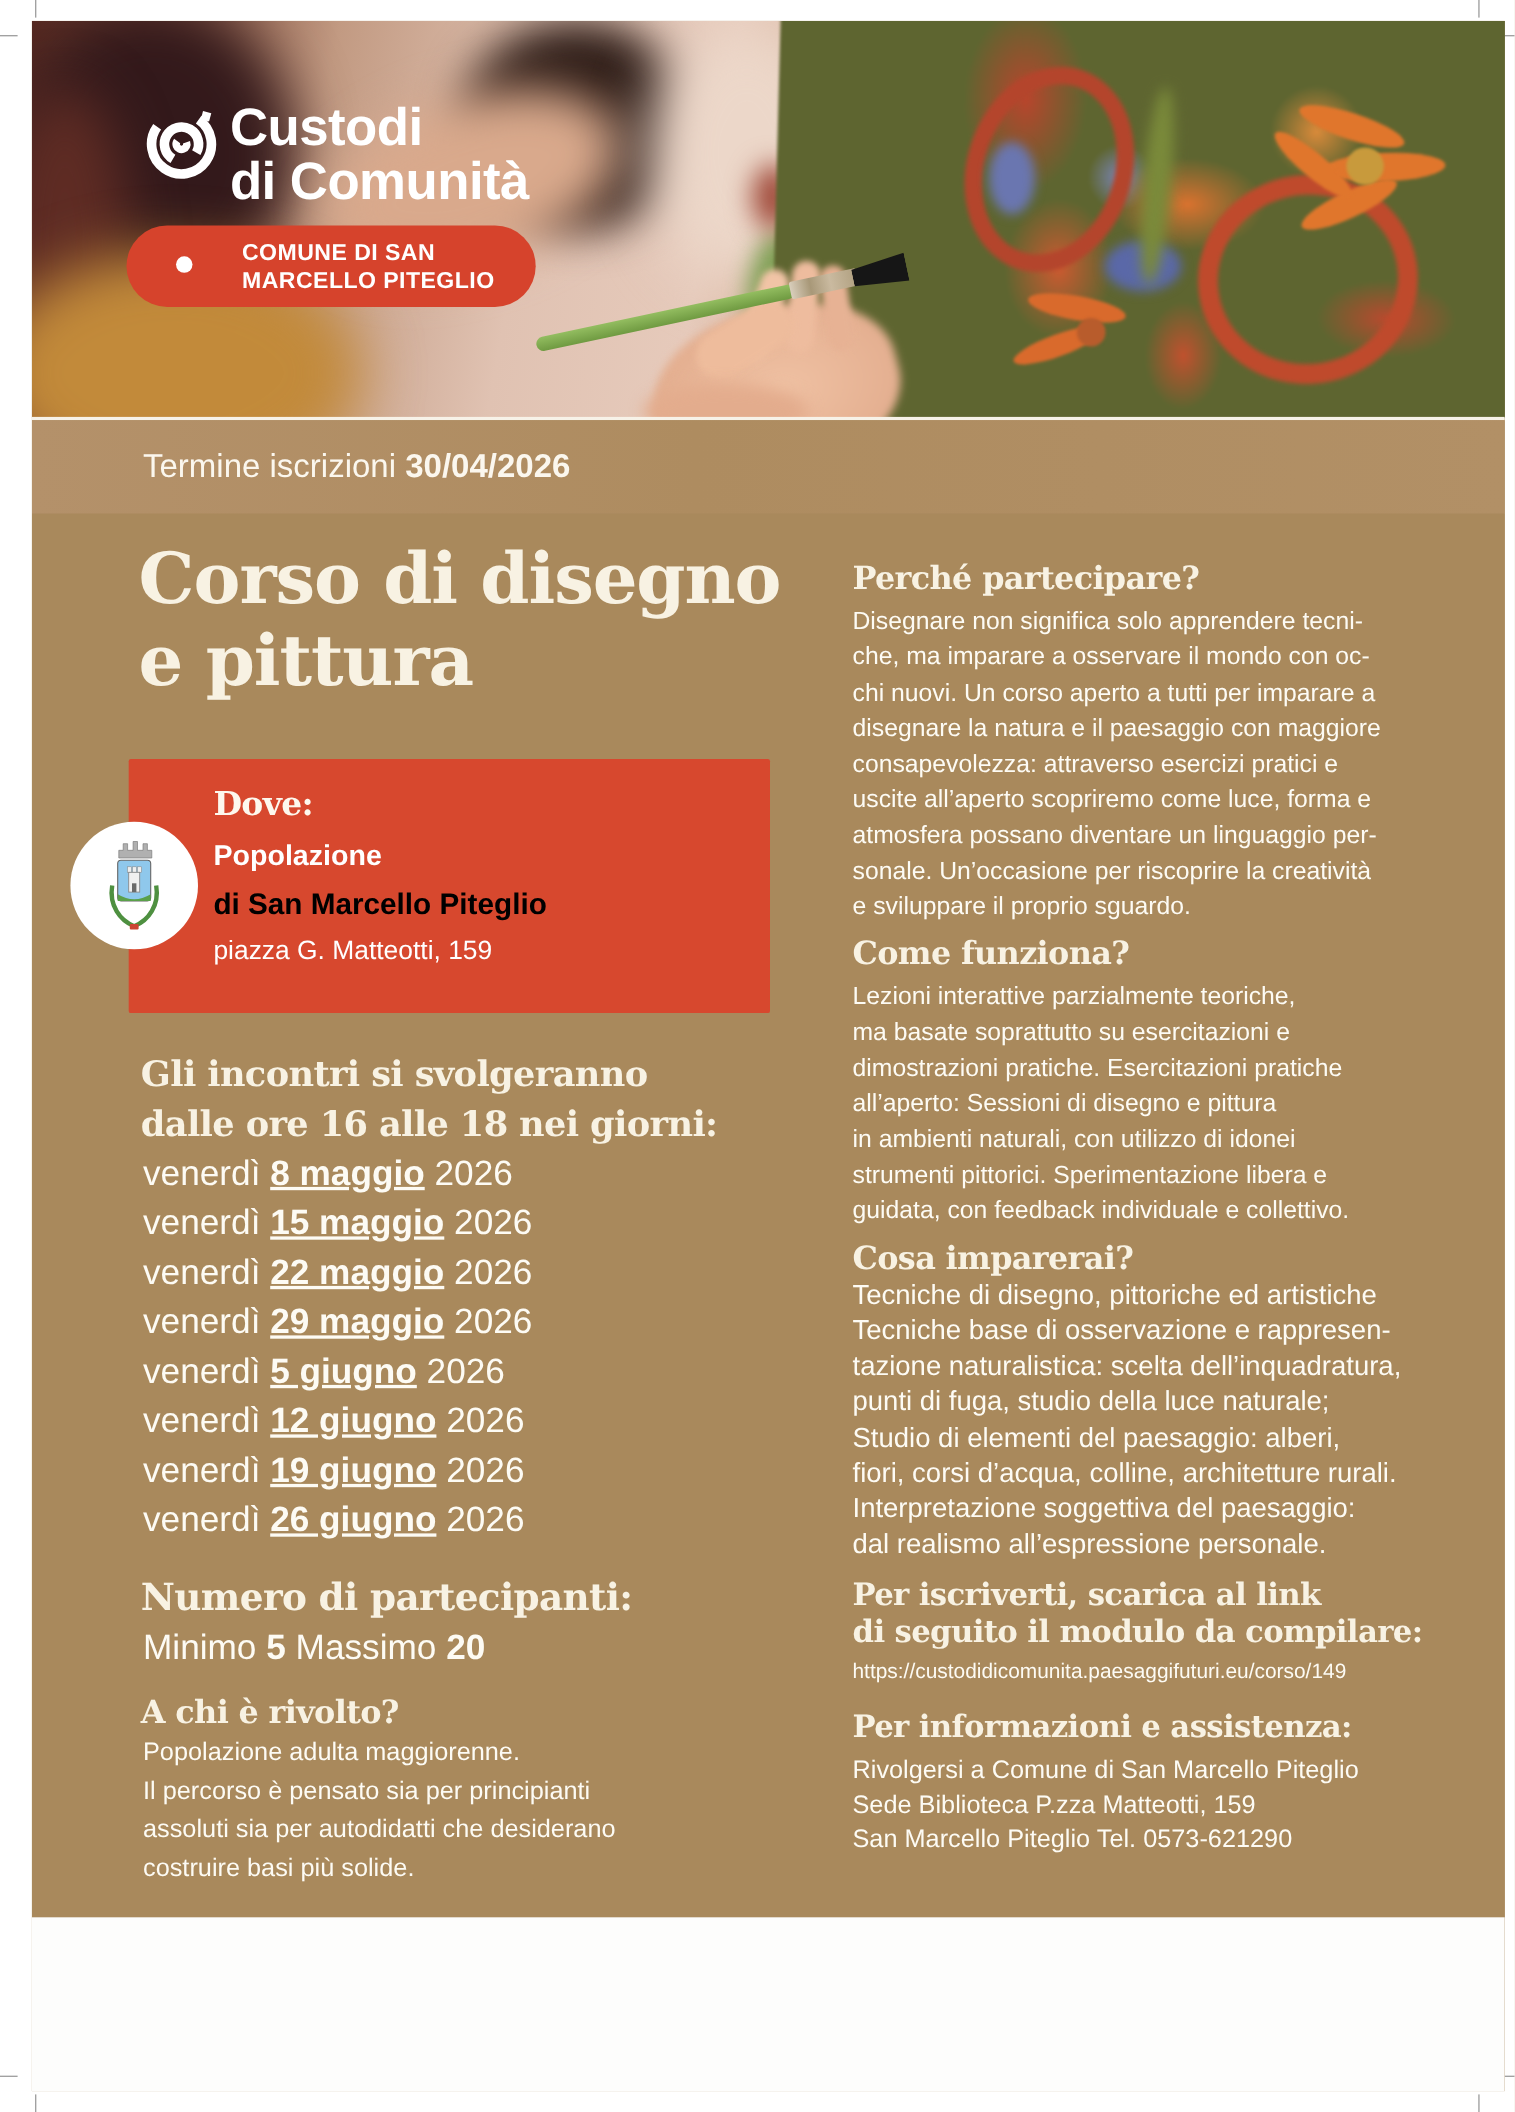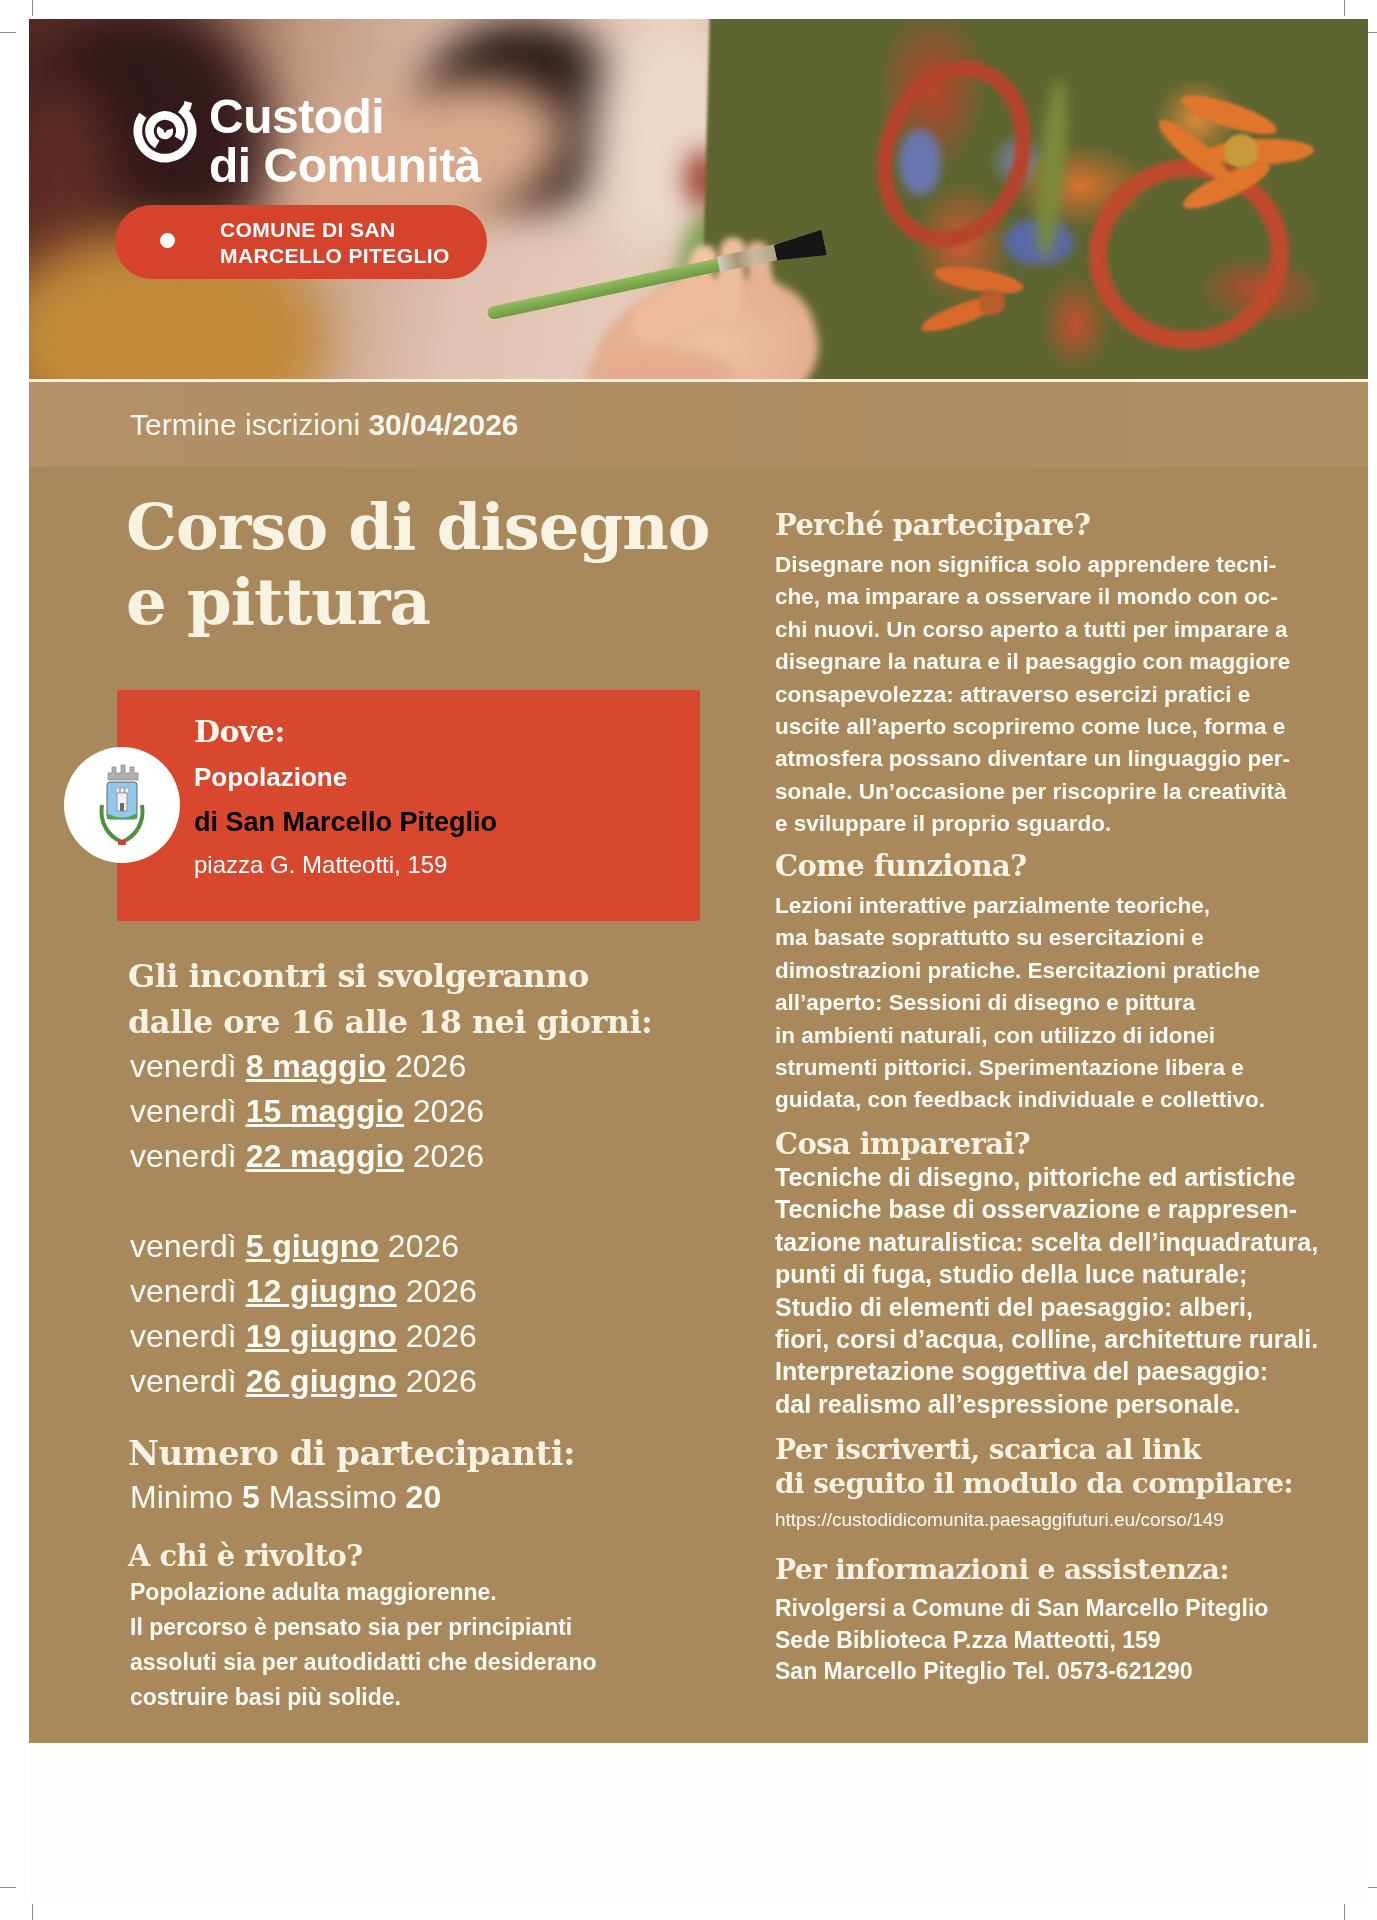--- a/index.html
+++ b/index.html
@@ -30,21 +30,21 @@
   .pill { position:absolute; left:86px; top:186px; width:372px; height:74px; border-radius:37px; background:#d6432c; }
   .pill-dot { position:absolute; left:45px; top:28px; width:15px; height:15px; border-radius:50%; background:#ffffff; }
   .pill-text { position:absolute; left:105px; top:12px; color:#ffffff; font-weight:bold; font-size:21px; line-height:26px; letter-spacing:0.4px; }
   
   .band-line { position:absolute; left:0; top:360px; width:1339px; height:3px; background:#f7f2e8; }
   .band { position:absolute; left:0; top:363px; width:1339px; height:85px;
     background:linear-gradient(90deg,#b4916a,#ae8c60 45%,#b29066); display:flex; align-items:center; }
   .band-inner { margin-left:101px; font-size:30px; color:#fbf7ee; }
   .contentbg { position:absolute; left:0; top:448px; width:1339px; height:1276px; background:#a9895c; }
   .serifh { font-family:"DejaVu Serif","Liberation Serif",serif; font-weight:700; color:#f8f2e3; letter-spacing:-0.6px; }
-  .whitebody { color:#fdfbf4; white-space:pre-line;font-weight:bold; }
+  .whitebody { color:#fdfbf4; white-space:pre-line; }
   .title { font-size:64px; line-height:75px; letter-spacing:-1px; }
   .wherebox { position:absolute; left:88px; top:671px; width:583px; height:231px; background:#d7482e; border-radius:2px; }
   .crest-circle { position:absolute; left:35px; top:728px; width:116px; height:116px; border-radius:50%; background:#ffffff; display:flex; align-items:center; justify-content:center; }
   .daterow { position:absolute; left:101px; font-size:32px; color:#fdfbf4; height:45px; }
   .daterow b, .bold { font-weight:bold;text-decoration:underline; }
   
   .footer { position:absolute; left:0; top:1724px; width:1339px; height:158px; background:#fdfdfc; }
 </style>
 </head>
 <body>
@@ -157,20 +157,21 @@
     </svg>
   </div>
 
   <div class="abs serifh" style="left:99px;top:934px;font-size:32px;line-height:46px;">
     <div>Gli incontri si svolgeranno</div>
     <div>dalle ore 16 alle 18 nei giorni:</div>
   </div>
   <div class="daterow" style="top:1029px;"><span>venerdì</span> <b>8 maggio</b> <span>2026</span></div>
   <div class="daterow" style="top:1074px;"><span>venerdì</span> <b>15 maggio</b> <span>2026</span></div>
   <div class="daterow" style="top:1119px;"><span>venerdì</span> <b>22 maggio</b> <span>2026</span></div>
+  <div class="daterow" style="top:1164px;"><span>venerdì</span> <b>29 maggio</b> <span>2026</span></div>
   <div class="daterow" style="top:1209px;"><span>venerdì</span> <b>5 giugno</b> <span>2026</span></div>
   <div class="daterow" style="top:1254px;"><span>venerdì</span> <b>12 giugno</b> <span>2026</span></div>
   <div class="daterow" style="top:1299px;"><span>venerdì</span> <b>19 giugno</b> <span>2026</span></div>
   <div class="daterow" style="top:1344px;"><span>venerdì</span> <b>26 giugno</b> <span>2026</span></div>
 
   <div class="abs serifh" style="left:99px;top:1414px;font-size:34px;">Numero di partecipanti:</div>
   <div class="abs" style="left:101px;top:1460px;font-size:32px;color:#fdfbf4;">
     <span>Minimo</span> <b>5</b> <span>Massimo</span> <b>20</b>
   </div>
 

